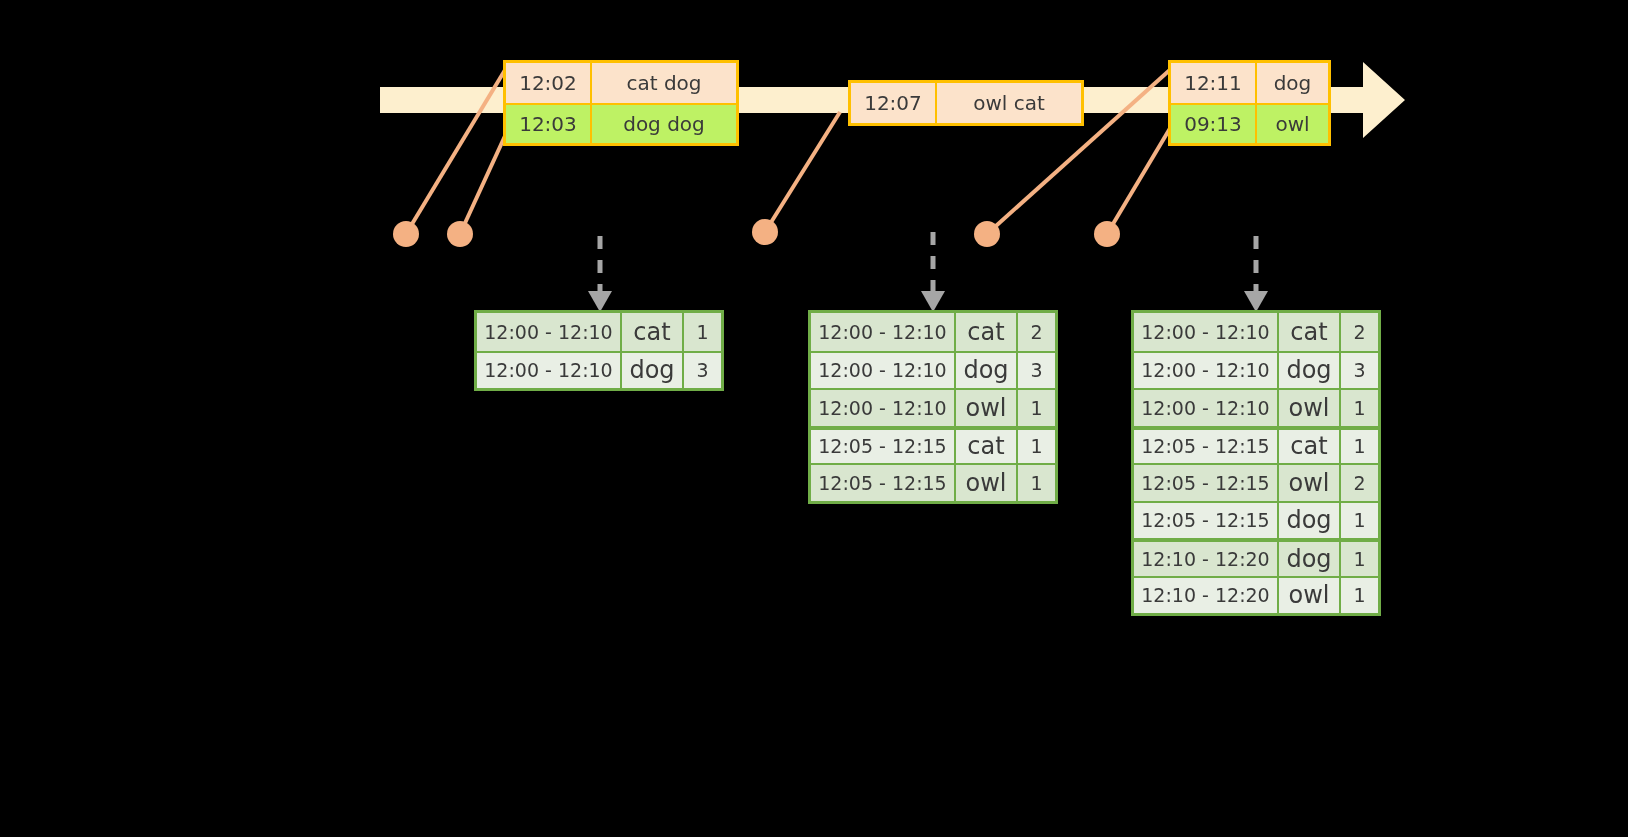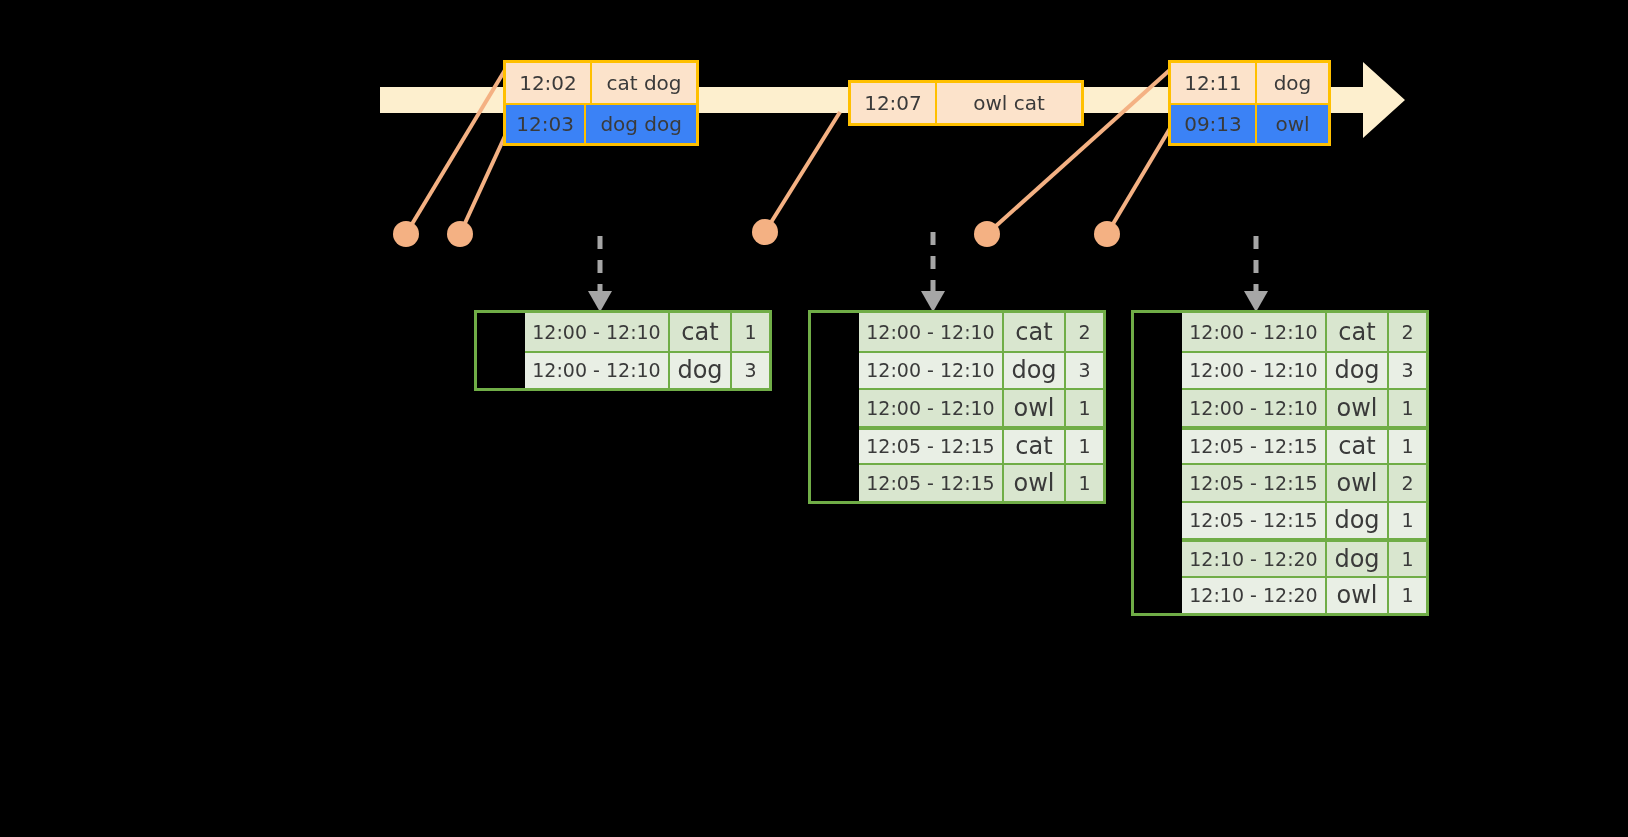--- a/index.html
+++ b/index.html
@@ -40,21 +40,21 @@
   }
   .event-row {
     display: flex;
     height: 40px;
     box-sizing: border-box;
   }
   .event-row + .event-row {
     border-top: 2px solid #FFC000;
   }
   .event-row.shade-a { background: #FCE3CB; }
-  .event-row.shade-b { background: #3b82f6; }
+  .event-row.shade-b { background: #bef264; }
   .event-time {
     width: 86px;
     display: flex;
     align-items: center;
     justify-content: center;
     font-size: 20px;
     border-right: 2px solid #FFC000;
     box-sizing: border-box;
     white-space: nowrap;
   }
@@ -70,21 +70,20 @@
   }
 
   
   .result-table {
     position: absolute;
     border: 3px solid #70AD47;
     box-sizing: border-box;
     display: flex;
     flex-direction: column;
     z-index: 4;
-    padding-left: 48px;
   }
   .res-row {
     display: flex;
     height: 37.5px;
     box-sizing: border-box;
   }
   .res-row + .res-row { border-top: 2px solid #70AD47; }
   .res-row.shade-a { background: #D9E6CF; }
   .res-row.shade-b { background: #E9EFE5; }
   .res-window {
@@ -143,21 +142,21 @@
     <g>
       <line x1="933" y1="232" x2="933" y2="292" stroke="#A6A6A6" stroke-width="5" stroke-dasharray="13 11"></line>
       <path d="M 921 291 L 945 291 L 933 312 Z" fill="#A6A6A6"></path>
     </g>
     <g>
       <line x1="1256" y1="236" x2="1256" y2="292" stroke="#A6A6A6" stroke-width="5" stroke-dasharray="13 11"></line>
       <path d="M 1244 291 L 1268 291 L 1256 312 Z" fill="#A6A6A6"></path>
     </g>
   </svg>
 
-  <div class="event-box" id="event-box-1" style="left:503px; top:60px; width:196px;">
+  <div class="event-box" id="event-box-1" style="left:503px; top:60px; width:236px;">
       <div class="event-row shade-a">
         <div class="event-time">12:02</div>
         <div class="event-words">cat dog</div>
       </div>
       <div class="event-row shade-b">
         <div class="event-time">12:03</div>
         <div class="event-words">dog dog</div>
       </div>
     </div>
 

